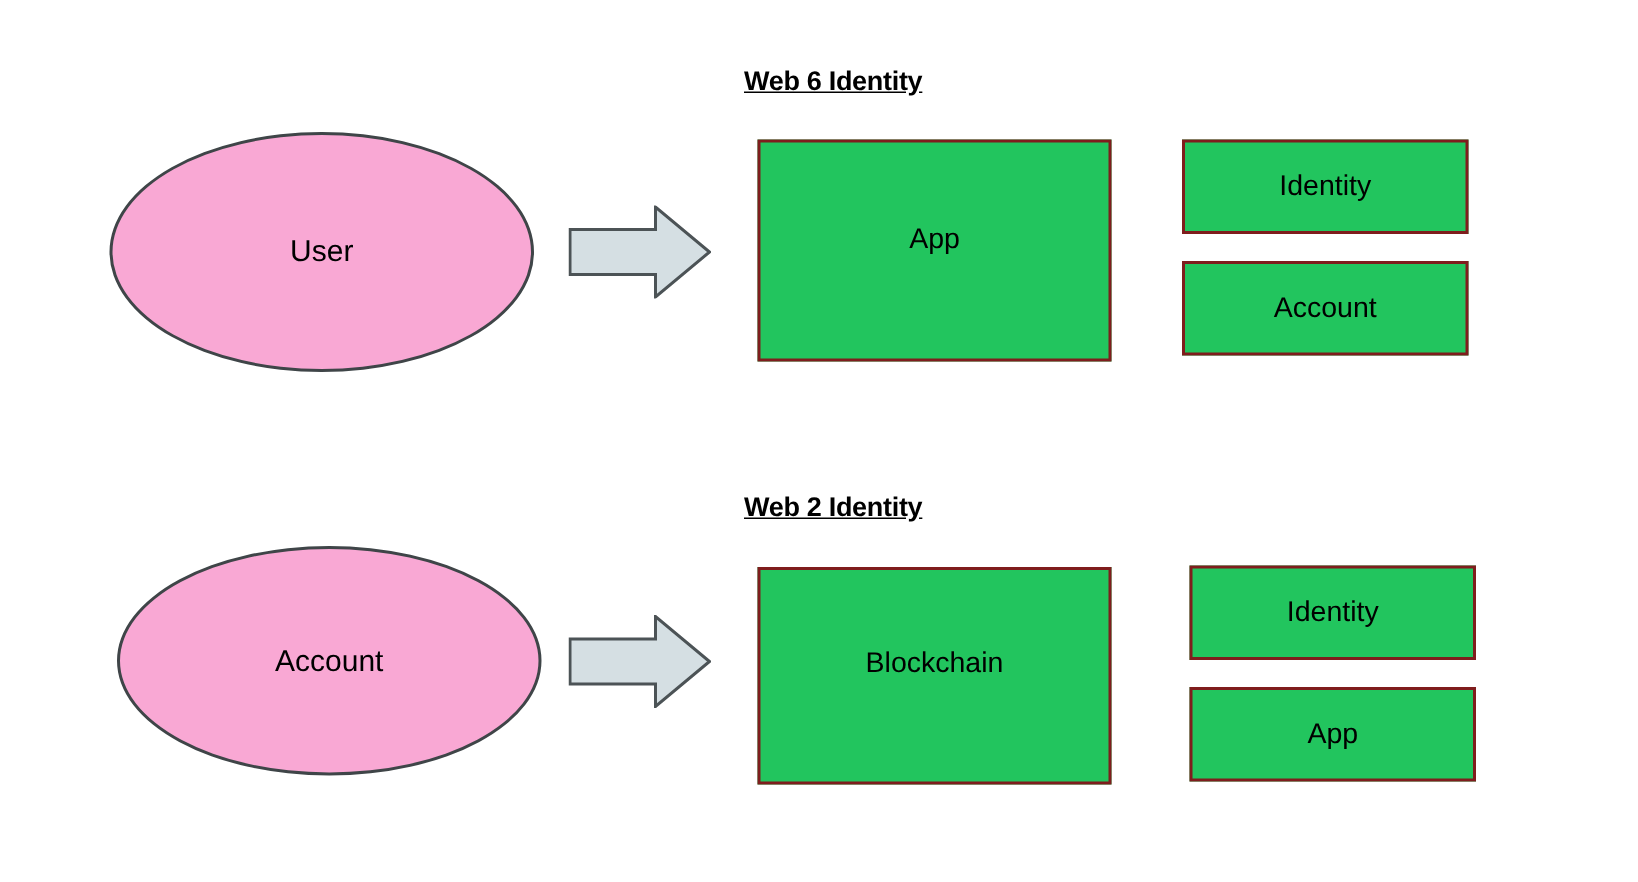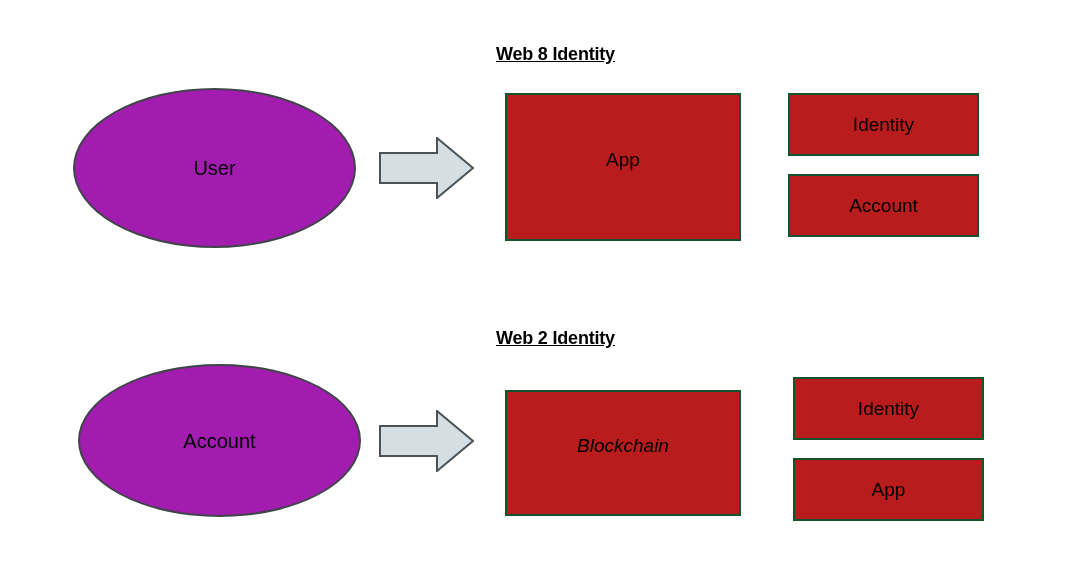--- a/index.html
+++ b/index.html
@@ -24,42 +24,42 @@
     font-weight: bold;
     color: #000000;
     text-decoration: underline;
     white-space: nowrap;
     letter-spacing: -0.2px;
   }
 
   
   .shape-box {
     position: absolute;
-    background: #b91c1c;
-    border: 2px solid #14532d;
+    background: #22c55e;
+    border: 2px solid #7f1d1d;
     box-sizing: border-box;
     display: flex;
     align-items: center;
     justify-content: center;
     color: #000000;
   }
   .shape-box .shape-label {
     font-size: 19px;
     line-height: 1;
     color: #000000;
   }
 
   .big-box .shape-label {
     position: relative;
     top: -8px;
   }
 
   .ellipse {
     position: absolute;
-    background: #a21caf;
+    background: #f9a8d4;
     border: 2px solid #3f4548;
     border-radius: 50%;
     box-sizing: border-box;
     display: flex;
     align-items: center;
     justify-content: center;
   }
   .ellipse .shape-label {
     font-size: 20px;
     color: #000000;
@@ -71,21 +71,21 @@
   }
   .arrow-wrap svg {
     display: block;
   }
 </style>
 </head>
 <body>
 
 <div id="canvas">
 
-  <div class="section-heading" style="left:496px; top:44px;">Web 8 Identity</div>
+  <div class="section-heading" style="left:496px; top:44px;">Web 6 Identity</div>
 
   <div class="ellipse" style="left:73px; top:88px; width:283px; height:160px;">
     <span class="shape-label">User</span>
   </div>
 
   <div class="arrow-wrap" style="left:379px; top:137px;">
     <svg width="95" height="62" viewBox="0 0 95 62" aria-hidden="true">
       <polygon points="1,16 58,16 58,1 94,31 58,61 58,46 1,46" fill="#d5dfe3" stroke="#4c5356" stroke-width="2" stroke-linejoin="miter"></polygon>
     </svg>
   </div>
@@ -107,21 +107,21 @@
   <div class="ellipse" style="left:78px; top:364px; width:283px; height:153px;">
     <span class="shape-label">Account</span>
   </div>
 
   <div class="arrow-wrap" style="left:379px; top:410px;">
     <svg width="95" height="62" viewBox="0 0 95 62" aria-hidden="true">
       <polygon points="1,16 58,16 58,1 94,31 58,61 58,46 1,46" fill="#d5dfe3" stroke="#4c5356" stroke-width="2" stroke-linejoin="miter"></polygon>
     </svg>
   </div>
 
-  <div class="shape-box big-box" style="left:505px; top:390px; width:236px; height:126px;font-style:italic;">
+  <div class="shape-box big-box" style="left:505px; top:378px; width:236px; height:145px;">
     <span class="shape-label">Blockchain</span>
   </div>
 
   <div class="shape-box" style="left:793px; top:377px; width:191px; height:63px;">
     <span class="shape-label">Identity</span>
   </div>
 
   <div class="shape-box" style="left:793px; top:458px; width:191px; height:63px;">
     <span class="shape-label">App</span>
   </div>

